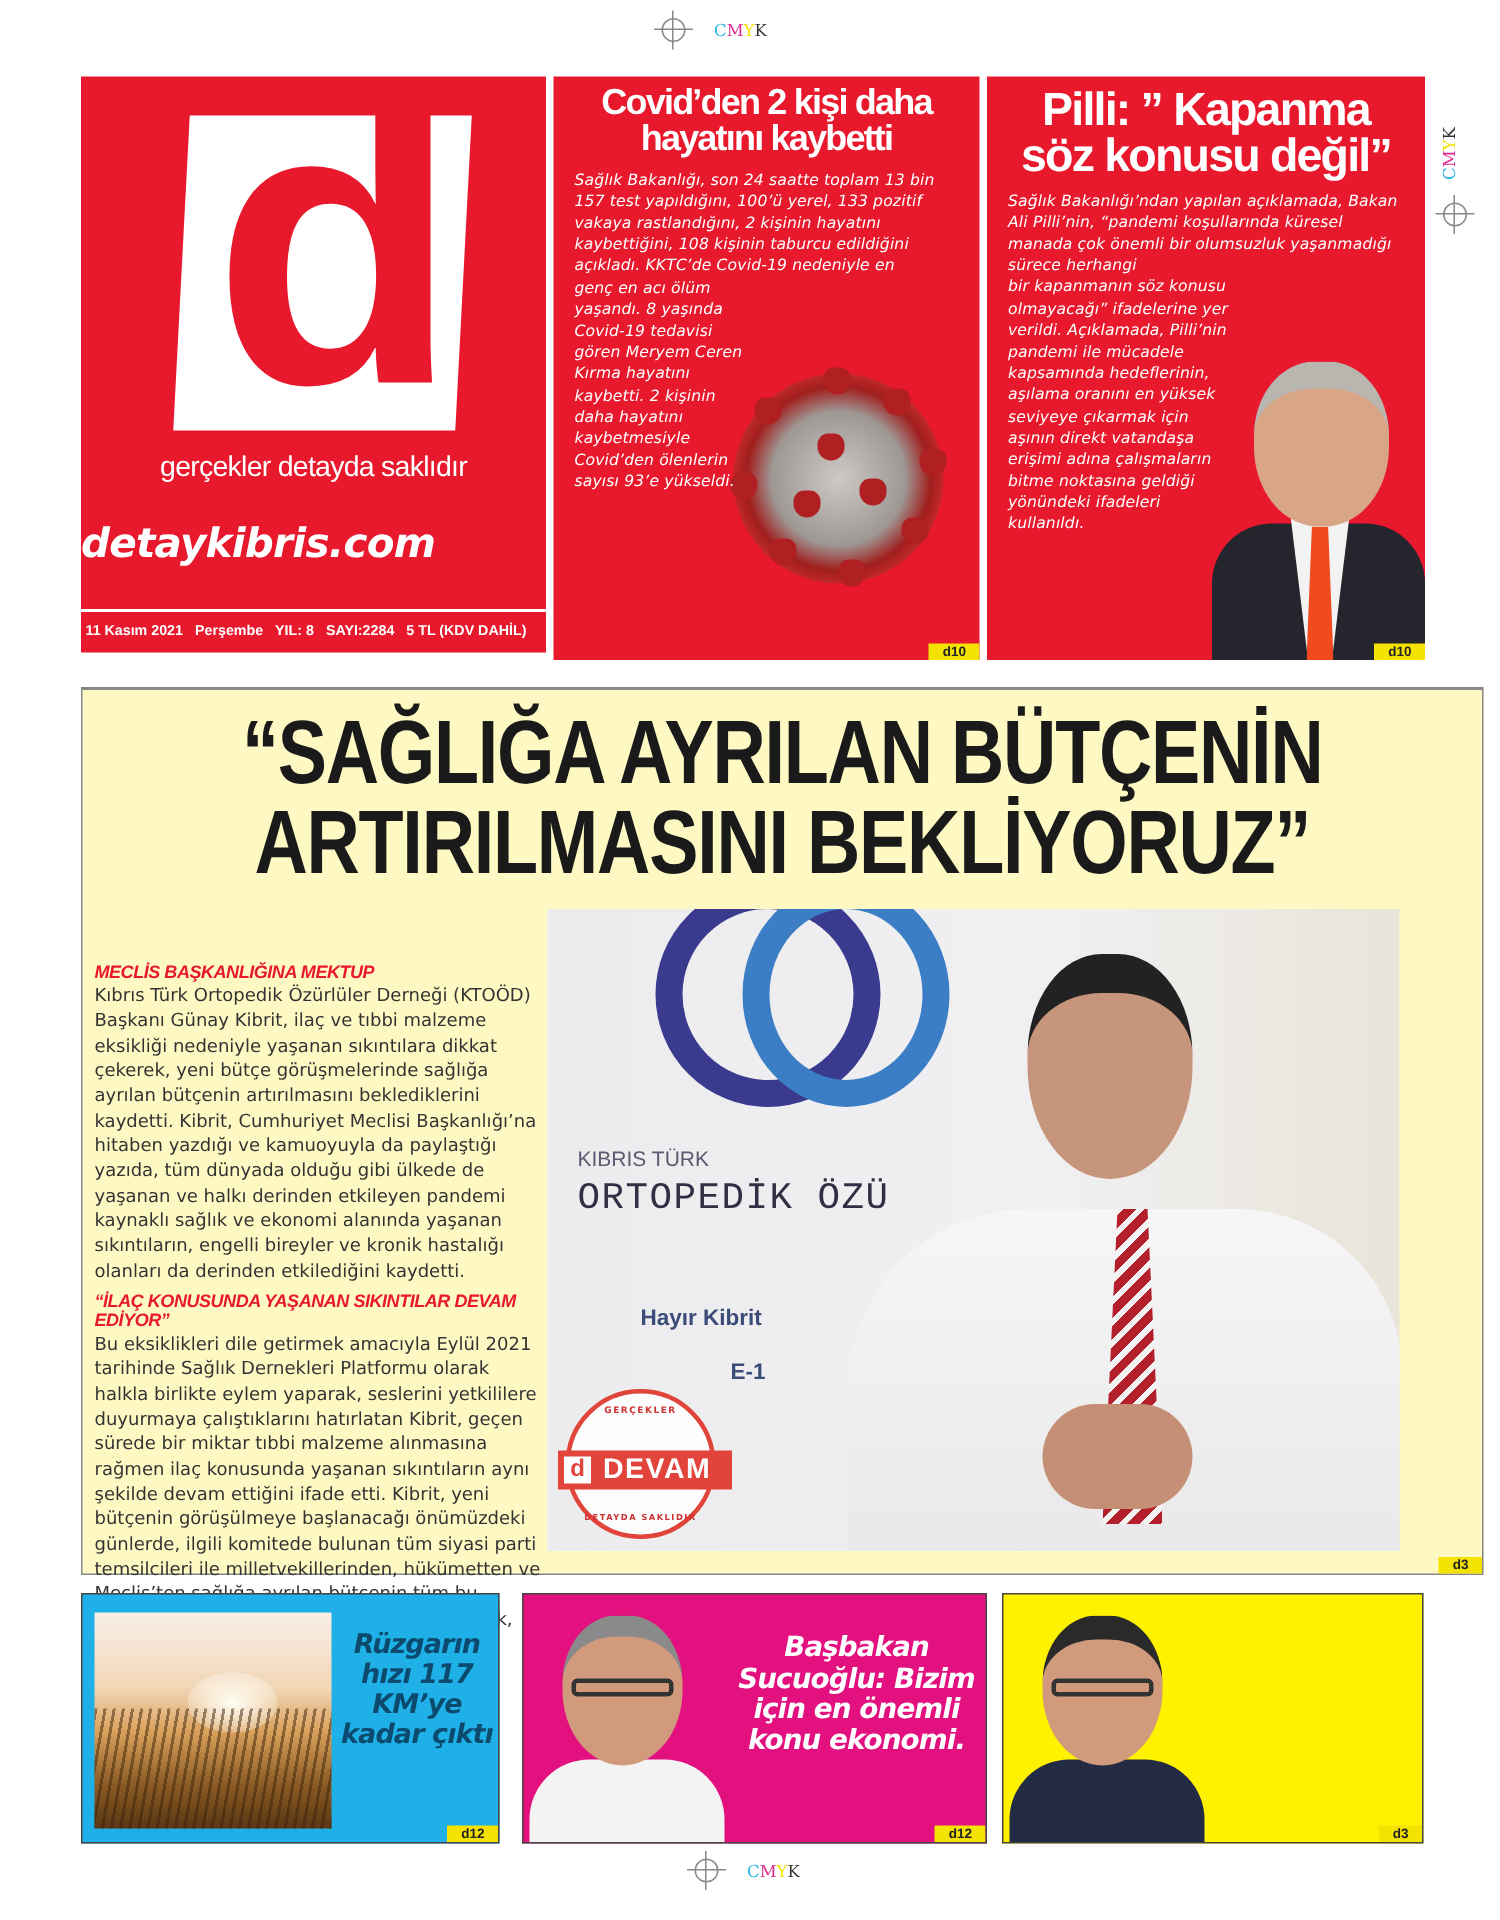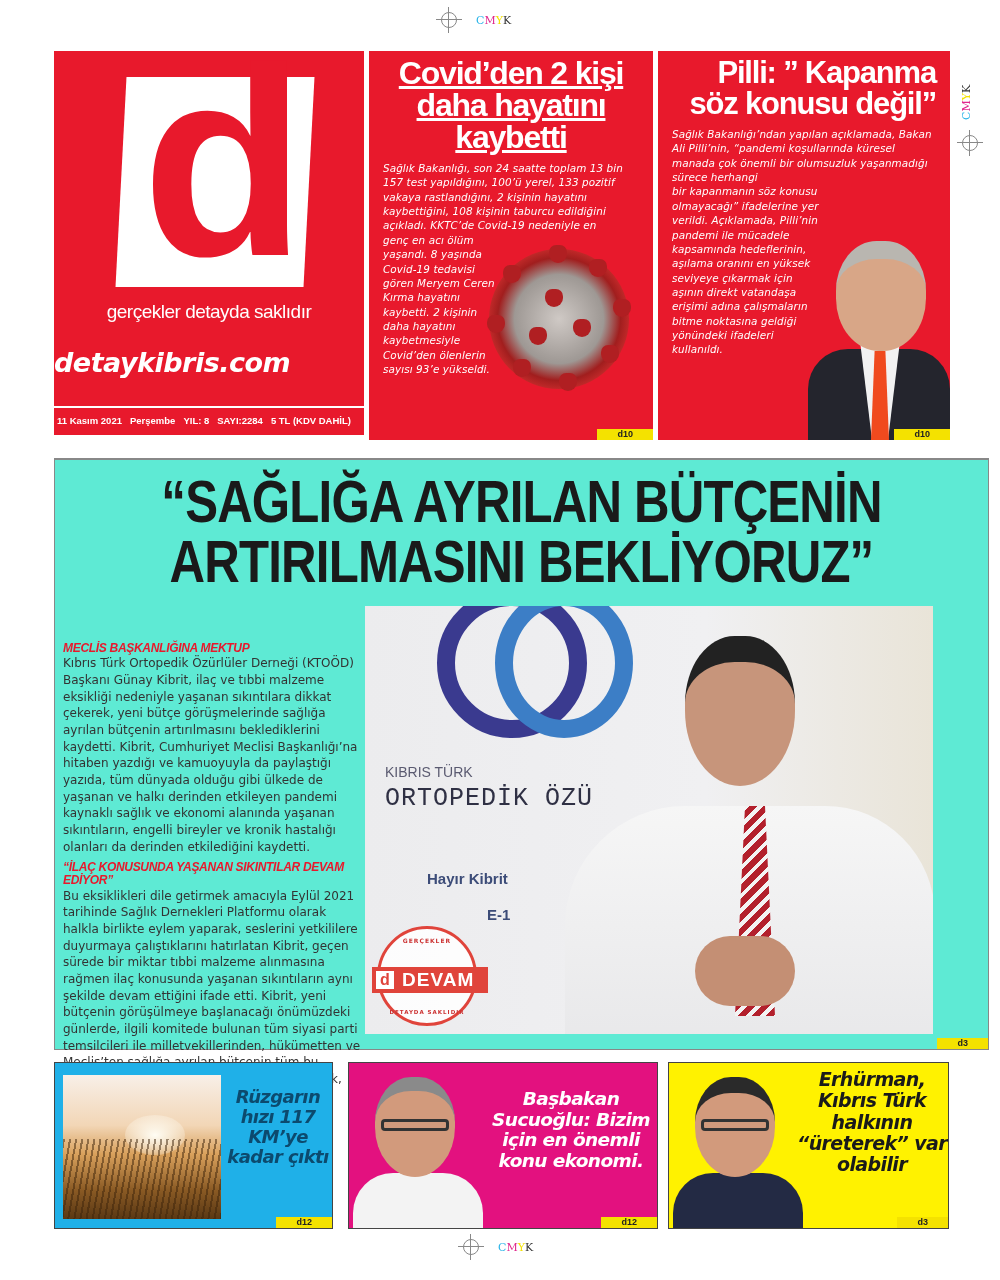--- a/index.html
+++ b/index.html
@@ -23,38 +23,38 @@
   .logo-d { position: absolute; left: 88px; top: 6px; font-family: "Liberation Sans", sans-serif; font-weight: 700; font-size: 268px; line-height: 210px; color: #e8192c; letter-spacing: -6px; }
   .slogan { position: absolute; left: 0; right: 0; top: 250px; text-align: center; font-family: "Liberation Sans", sans-serif; font-size: 19px; letter-spacing: -0.5px; color: #fff; }
   .site { position: absolute; left: 0; right: 0; top: 296px; text-align: left; font-family: "DejaVu Sans", sans-serif; font-weight: 700; font-style: italic; font-size: 27px; letter-spacing: -0.5px; color: #fff; }
   .mast-divider { position: absolute; left: 0; right: 0; top: 355px; height: 2px; background: #fff; }
   .issue { position: absolute; left: 3px; right: 3px; top: 364px; font-family: "Liberation Sans", sans-serif; font-weight: 700; font-size: 9.5px; white-space: nowrap; color: #fff; display: flex; gap: 8px; }
 
   .story { padding: 6px 14px 0 14px; }
   .story-covid { left: 369px; top: 51px; width: 284px; height: 389px; overflow: hidden; }
   .story-pilli { left: 658px; top: 51px; width: 292px; height: 389px; overflow: hidden; }
   .story h2 { font-family: "Liberation Sans", sans-serif; font-weight: 700; text-align: center; line-height: 1.0; letter-spacing: -1.2px; }
-  .story-covid h2 { font-size: 32px; margin-bottom: 8px; text-decoration: underline; }
-  .story-pilli h2 { font-size: 31px; margin-bottom: 8px; text-align: right; }
+  .story-covid h2 { font-size: 24px; margin-bottom: 8px; }
+  .story-pilli h2 { font-size: 31px; margin-bottom: 8px; }
   .story p { font-size: 10.4px; line-height: 1.38; letter-spacing: 0.1px; position: relative; z-index: 2; font-style: italic; }
   .narrow { width: 112px; }
   .narrow2 { width: 150px; }
   .virus { position: absolute; left: 120px; top: 198px; width: 140px; height: 140px; border-radius: 50%;
     background: radial-gradient(circle at 50% 50%, #cfc9c5 0%, #9e9894 45%, #a11e1e 62%, #c42a2a 72%, rgba(232,25,44,0) 75%); z-index: 1; }
   .virus .spike { position: absolute; width: 18px; height: 18px; background: #b01f22; border-radius: 40% 40% 50% 50%; }
   .portrait-pilli { position: absolute; left: 150px; top: 190px; width: 142px; height: 199px; }
   .portrait-pilli .head { position: absolute; left: 28px; top: 0; width: 90px; height: 110px; border-radius: 45% 45% 48% 48%; background: #d8a687; border-top: 18px solid #b9b6b0; }
   .portrait-pilli .body { position: absolute; left: 0; top: 108px; width: 142px; height: 91px; background: #24252d; border-radius: 40px 40px 0 0; }
   .portrait-pilli .shirt { position: absolute; left: 52px; top: 100px; width: 40px; height: 99px; background: #f2f2f2; clip-path: polygon(0 0,100% 0,70% 100%,30% 100%); }
   .portrait-pilli .tie { position: absolute; left: 63px; top: 110px; width: 18px; height: 89px; background: #f04a1e; clip-path: polygon(20% 0,80% 0,100% 100%,0 100%); }
 
-  .tag { position: absolute; background: #f4e200; color: #222; font-family: "Liberation Sans", sans-serif; font-weight: 700; font-size: 9px; padding: 0 20px; line-height: 11px; }
-
-  
-  .main { position: absolute; left: 54px; top: 458px; width: 935px; height: 592px; border: 1px solid #888; border-top: 2px solid #888; background: #5eead4; }
+  .tag { position: absolute; background: #f4e200; color: #222; font-family: "Liberation Sans", sans-serif; font-weight: 700; font-size: 9px; padding: 0 9px; line-height: 11px; }
+
+  
+  .main { position: absolute; left: 54px; top: 458px; width: 935px; height: 592px; border: 1px solid #888; border-top: 2px solid #888; background: #fef9c3; }
   .headline { position: absolute; left: 0; right: 0; top: 12px; text-align: center; font-family: "Liberation Sans", sans-serif; font-weight: 700; font-size: 60px; line-height: 60px; letter-spacing: -1px; color: #1a1a1a; transform: scaleX(0.82); transform-origin: center top; white-space: nowrap; }
   .col-left { position: absolute; left: 8px; top: 146px; width: 300px; margin-top: 36px; }
   .sub { font-family: "Liberation Sans", sans-serif; font-weight: 700; font-style: italic; color: #e8192c; font-size: 12px; line-height: 1.1; letter-spacing: -0.3px; }
   .body-text { font-size: 12px; line-height: 1.39; color: #333; margin-bottom: 6px; }
   .photo-main { position: absolute; left: 310px; top: 146px; width: 568px; height: 428px; overflow: hidden;
     background: linear-gradient(90deg, #ececee 0%, #f0f0f2 60%, #e9e4d8 100%); }
   .ring { position: absolute; border-radius: 50%; }
   .ring1 { left: 72px; top: -18px; width: 150px; height: 150px; border: 18px solid #3a3a8f; }
   .ring2 { left: 130px; top: -18px; width: 138px; height: 150px; border: 18px solid #3c7ec6; }
   .banner-t1 { position: absolute; left: 20px; top: 158px; font-family: "Liberation Sans", sans-serif; font-size: 14px; color: #5a5a70; }
@@ -219,21 +219,20 @@
   <h3>Başbakan Sucuoğlu: Bizim için en önemli konu ekonomi.</h3>
   <span class="tag" style="right:0; bottom:0;">d12</span>
 </div>
 
 <div class="bbox b-er">
   <div class="person">
     <div class="pb"></div>
       <div class="ph dark"></div>
       <div class="glasses"></div>
   </div>
-  <h3>Erhürman, Kıbrıs Türk halkının “üreterek” var olabilir</h3>
   <span class="tag" style="right:0; bottom:0;">d3</span>
 </div>
 
 <div class="reg" style="left:458px; top:1234px;">
   <div class="crosshair">
       <span class="v"></span>
     </div>
   <div class="cmyk">
     <span class="c">C</span><span class="m">M</span><span class="y">Y</span><span class="k">K</span>
   </div>

